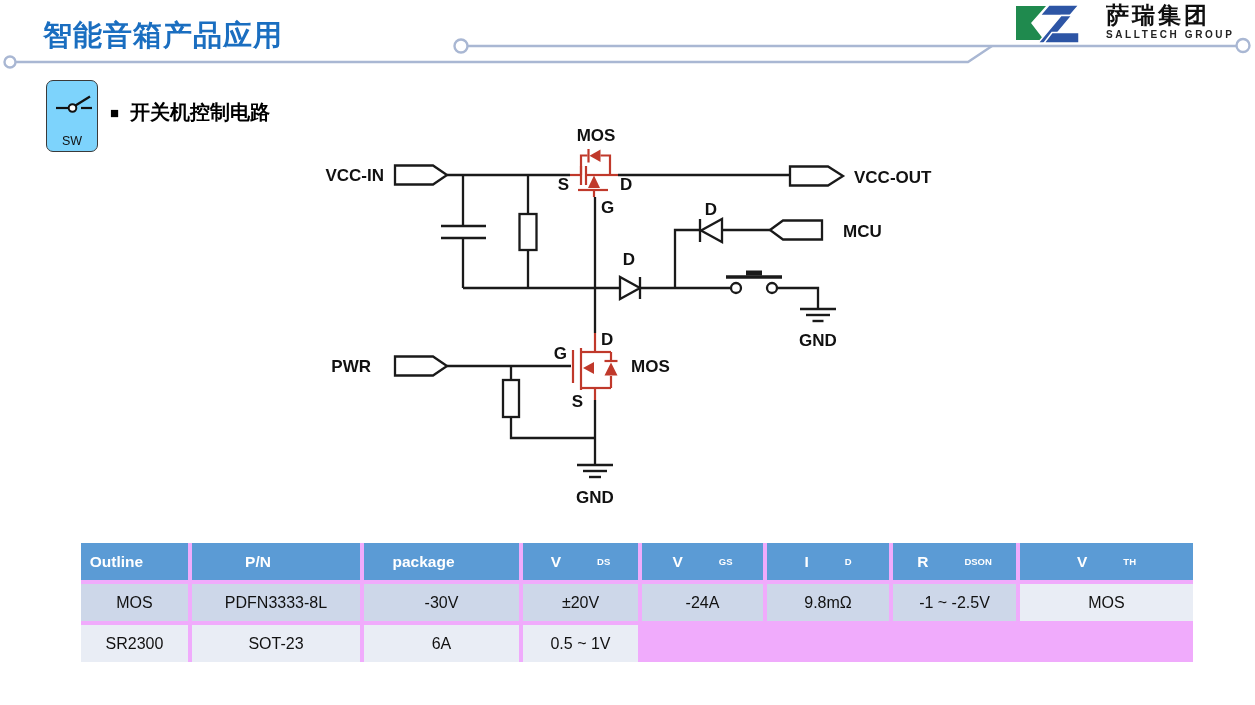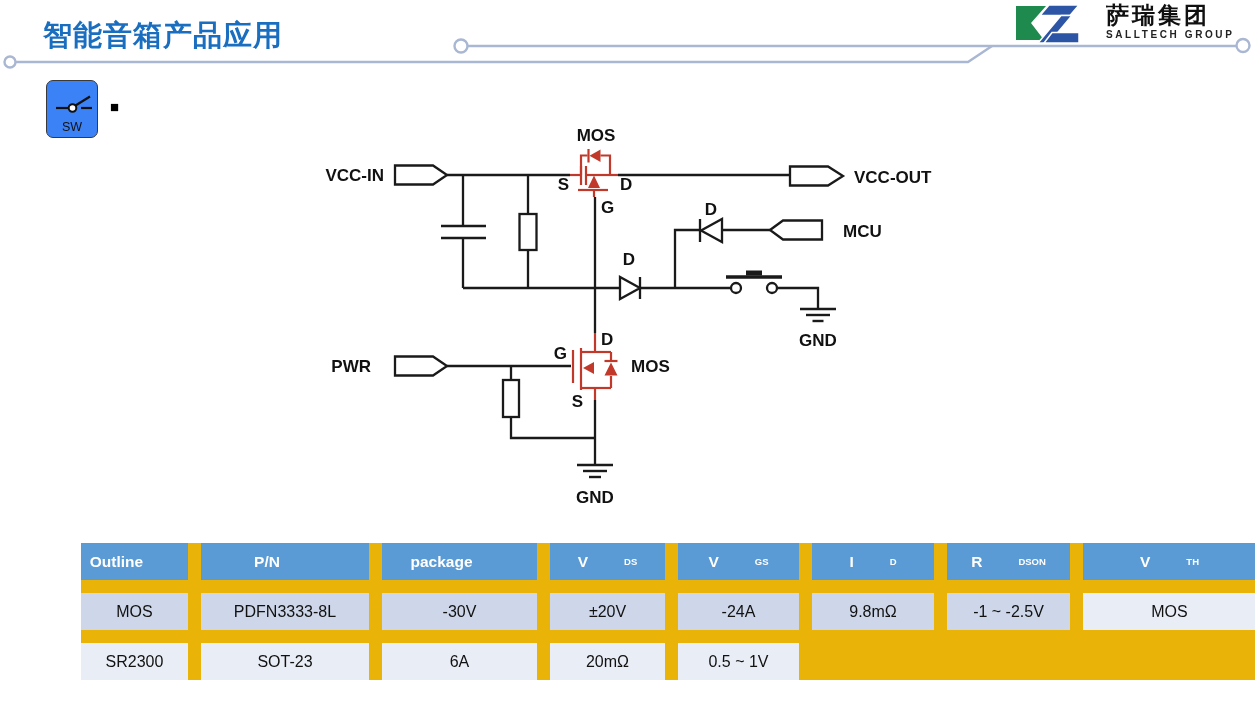--- a/index.html
+++ b/index.html
@@ -10,36 +10,36 @@
   .deco{position:absolute;left:0;top:0;width:1255px;height:80px;}
   .page-title{
     position:absolute;left:35px;top:8px;margin:8px;
     font-size:29px;font-weight:bold;color:#1a6ec0;letter-spacing:1px;
   }
   .logo{position:absolute;left:1012px;top:2px;display:flex;gap:26px;align-items:flex-start;}
   .logo-mark{width:68px;height:44px;display:block;}
   .logo-cn{font-size:23px;font-weight:bold;color:#101010;letter-spacing:3px;line-height:1.15;}
   .logo-en{font-size:10px;color:#222;letter-spacing:2.6px;margin-top:1px;white-space:nowrap;font-weight:bold;}
   .sw-box{
-    position:absolute;left:46px;top:80px;width:52px;height:58px;box-sizing:border-box;
-    border:1.6px solid #3a3a3a;border-radius:7px;background:#3b82f6;
+    position:absolute;left:46px;top:80px;width:52px;height:72px;box-sizing:border-box;
+    border:1.6px solid #3a3a3a;border-radius:7px;background:#7dd3fc;
   }
   .sw-box svg{position:absolute;left:2px;top:7px;}
   .sw-label{position:absolute;bottom:3px;width:100%;text-align:center;font-size:12.5px;color:#111;}
   .section-heading{
     position:absolute;left:110px;top:99px;display:flex;align-items:center;gap:11px;
     font-size:20px;font-weight:bold;color:#000;
   }
   .bullet{font-size:15px;line-height:1;}
   .circuit{position:absolute;left:300px;top:118px;}
   .clabel{font-weight:bold;font-size:17px;fill:#111;}
   .spec-table{
     position:absolute;left:81px;top:543px;display:grid;
     grid-template-columns:107px 168px 155px 115px 121px 122px 123px 173px;
-    gap:13px;background:#eab308;
+    gap:4px;background:#f0abfc;
   }
   .th{
     background:#5b9bd5;color:#fff;font-weight:bold;font-size:15.5px;height:37px;
     display:flex;align-items:center;justify-content:center;
   }
   .th sub{font-size:9.5px;font-weight:bold;margin-left:36px;}
   .td{
     height:37px;display:flex;align-items:center;justify-content:center;
     font-size:16px;color:#111;
   }
@@ -77,20 +77,21 @@
     <path d="M7 20 H19" stroke="#111" stroke-width="2.2" fill="none"></path>
     <circle cx="23.5" cy="20" r="3.8" fill="#fff" stroke="#111" stroke-width="2"></circle>
     <path d="M26.5 17.5 L41 8.5" stroke="#111" stroke-width="2.2" fill="none"></path>
     <path d="M32 20 H43" stroke="#111" stroke-width="2.2" fill="none"></path>
   </svg>
   <div class="sw-label">SW</div>
 </div>
 
 <div class="section-heading">
   <span class="bullet">■</span>
+  <span>开关机控制电路</span>
 </div>
 
 <svg class="circuit" width="660" height="402" viewBox="300 118 660 402">
   <g stroke="#1a1a1a" stroke-width="2.3" fill="none">
     <path d="M447 175 H570"></path>
     <path d="M618 175 H790"></path>
     <path d="M463 175 V226"></path>
     <path d="M463 238 V288"></path>
     <path d="M528 175 V214"></path>
     <path d="M528 250 V288"></path>
@@ -244,15 +245,14 @@
   <div class="td r1">-30V</div>
   <div class="td r1">±20V</div>
   <div class="td r1">-24A</div>
   <div class="td r1">9.8mΩ</div>
   <div class="td r1">-1 ~ -2.5V</div>
 
   <div class="td r2">MOS</div>
   <div class="td r2">SR2300</div>
   <div class="td r2">SOT-23</div>
   <div class="td r2">6A</div>
-  <div class="td r2">20mΩ</div>
   <div class="td r2">0.5 ~ 1V</div>
 </div>
 
 </body></html>

